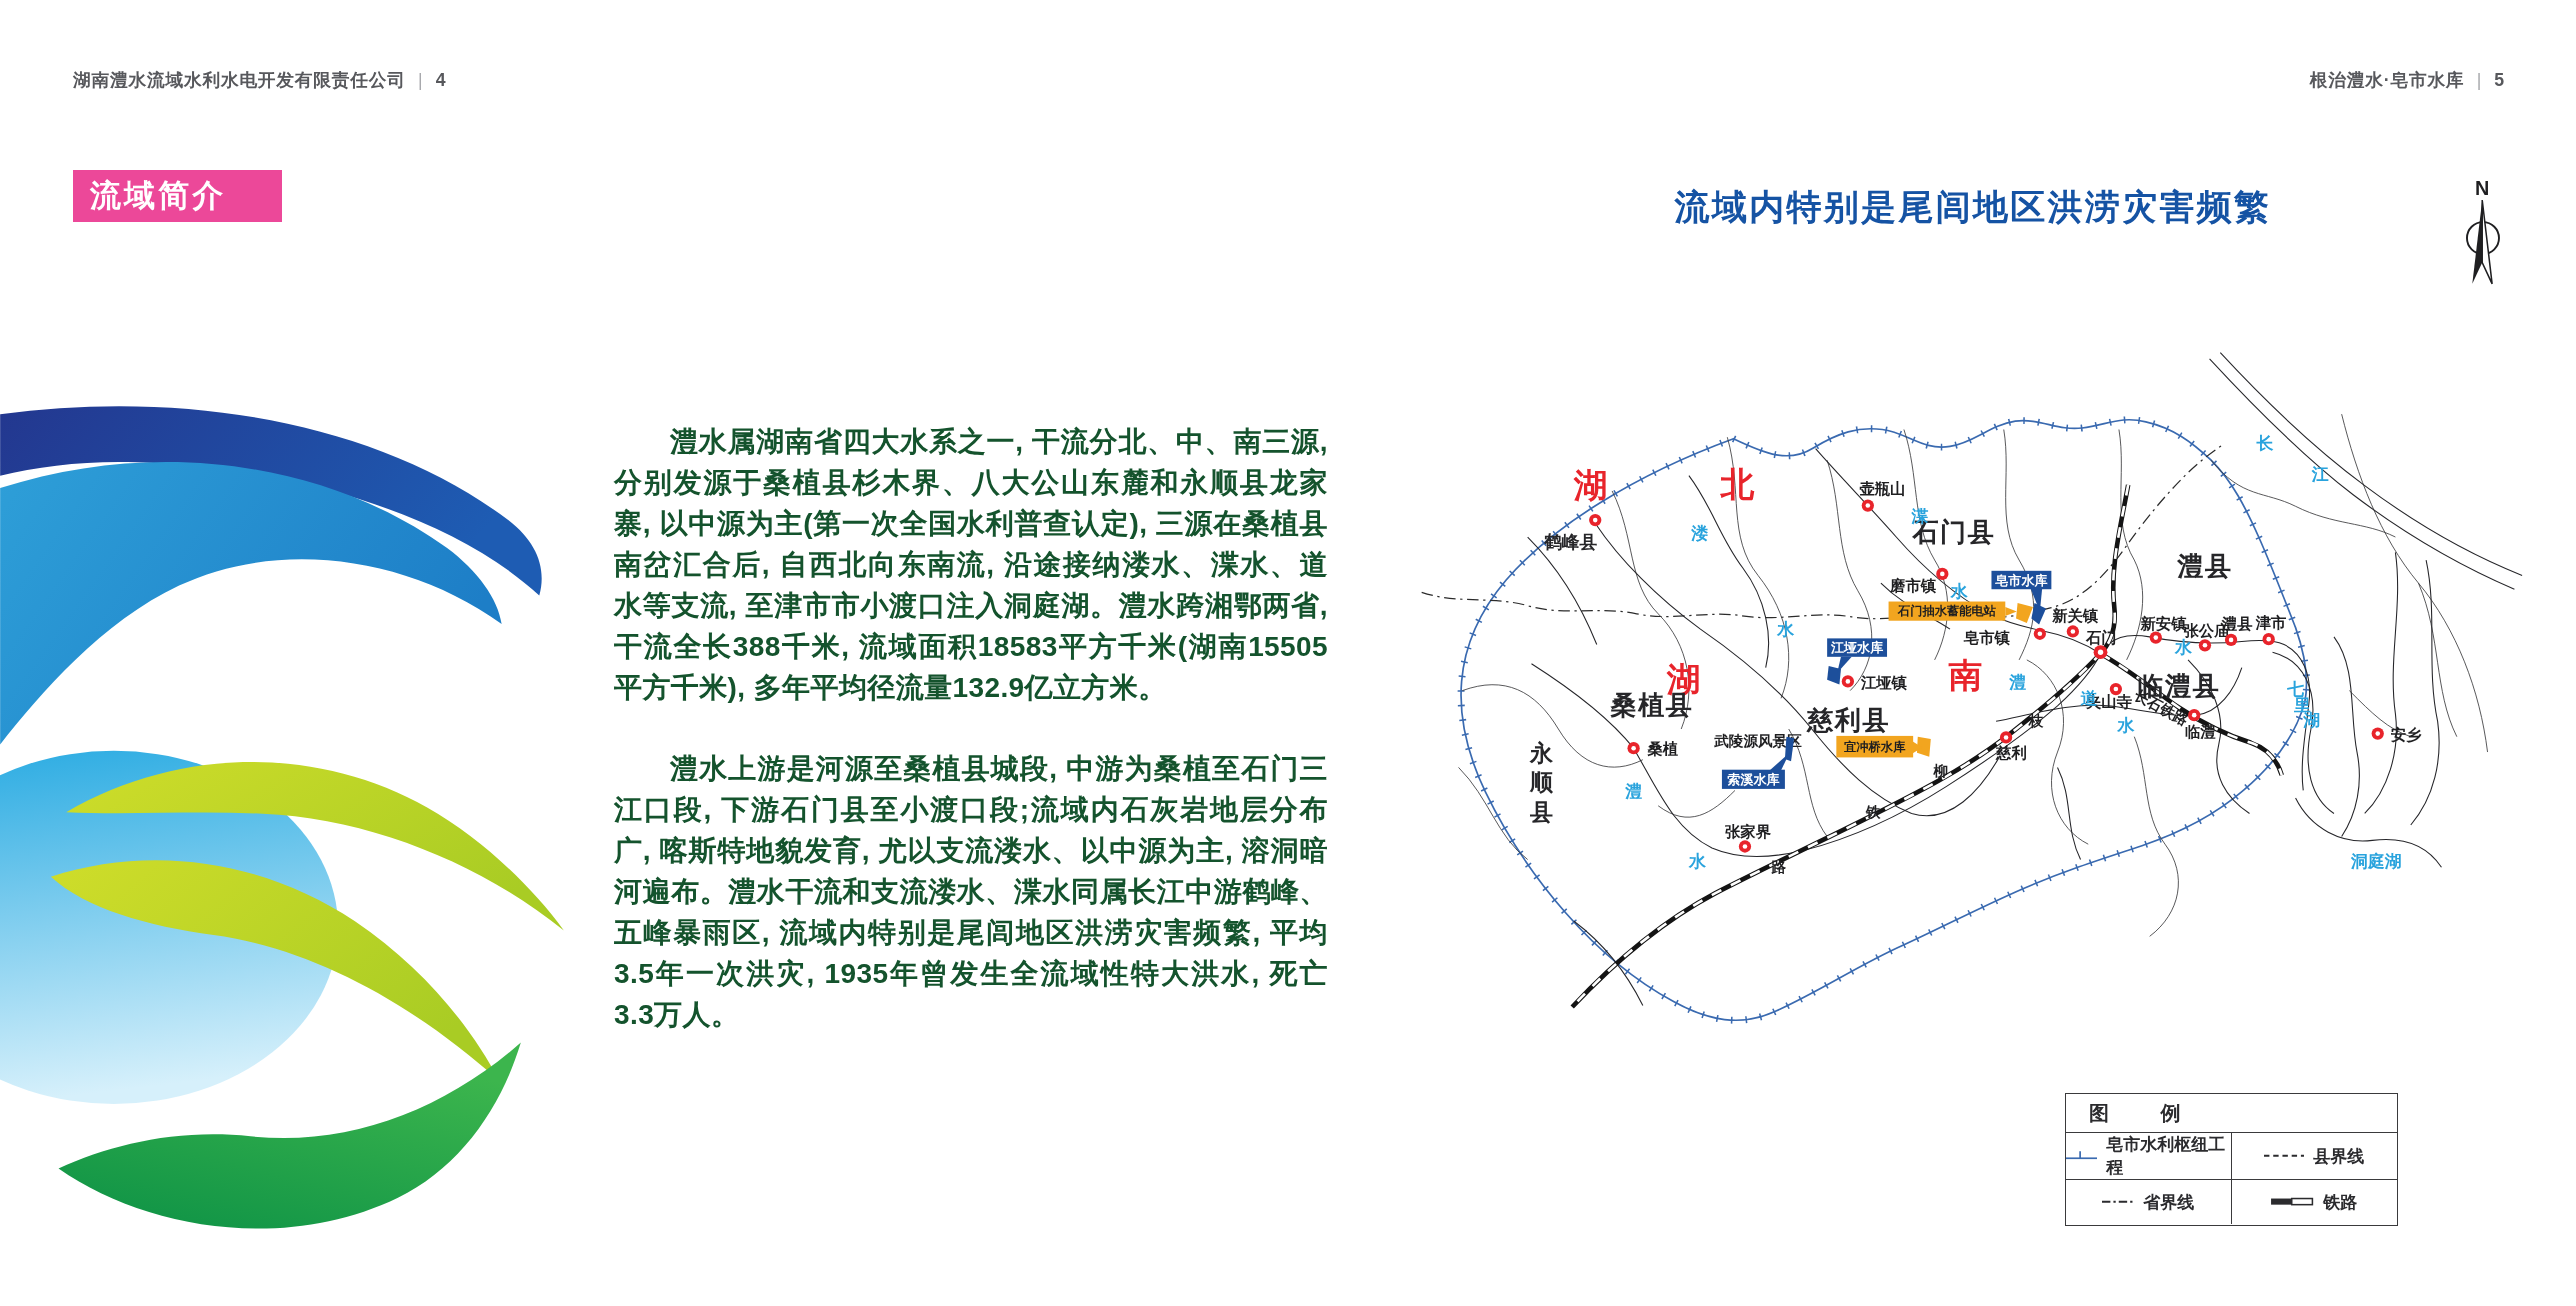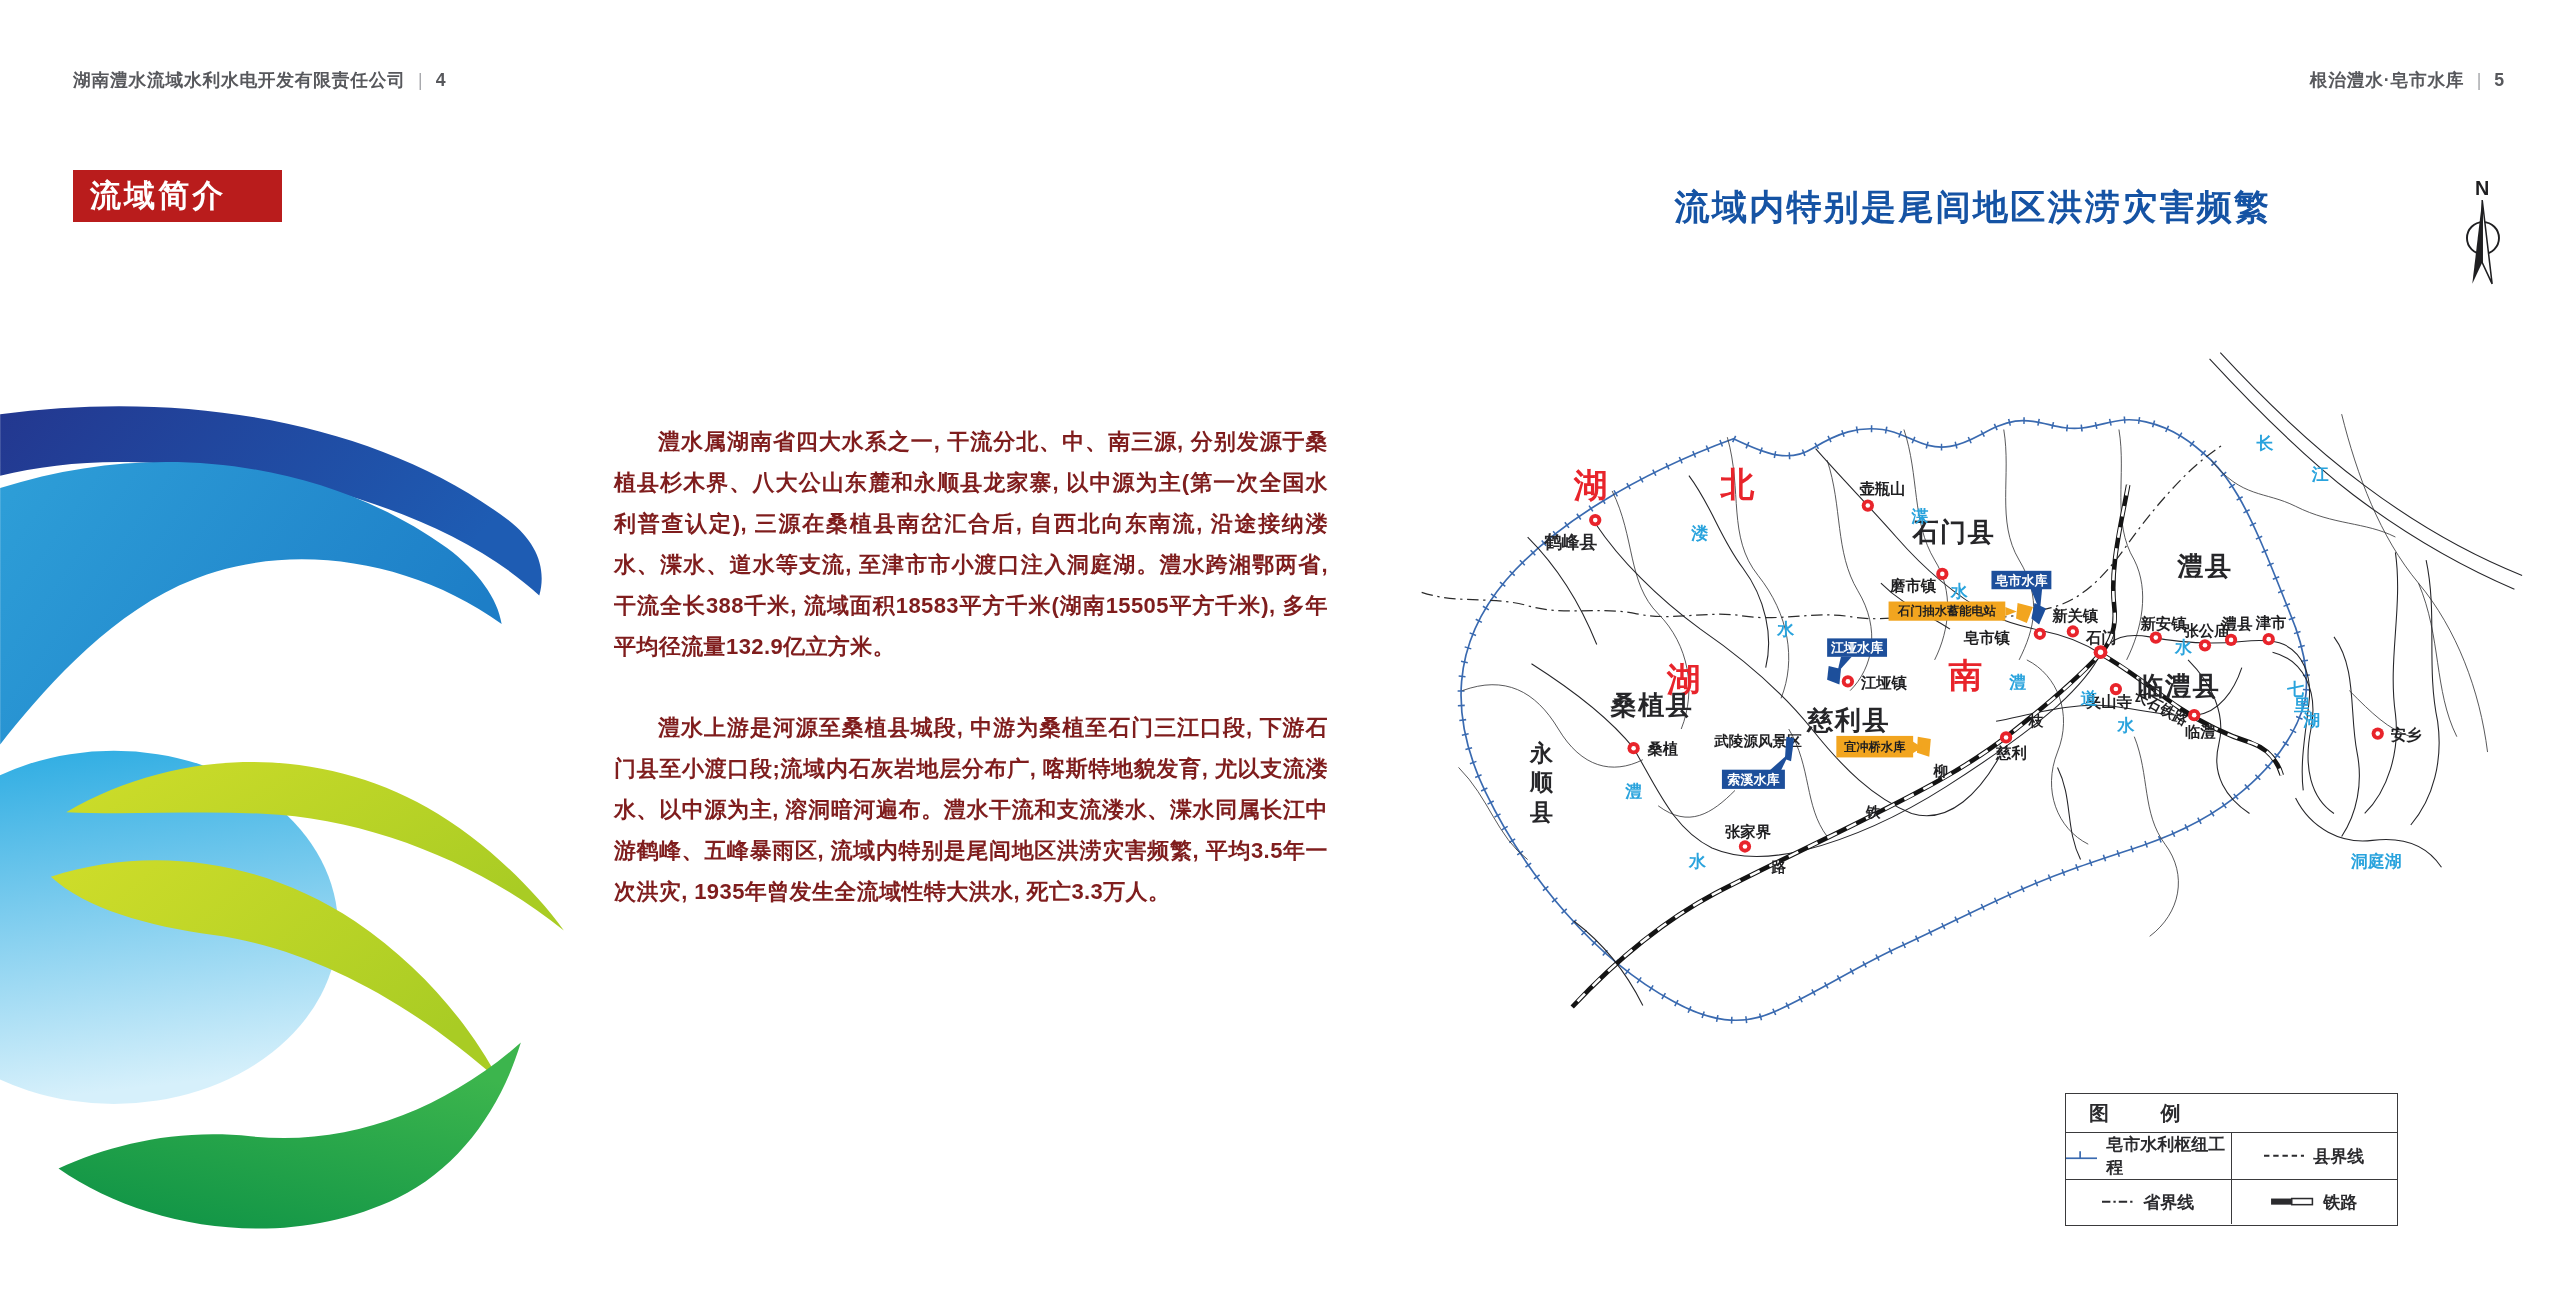--- a/index.html
+++ b/index.html
@@ -7,28 +7,28 @@
     width:2576px;height:1306px;position:relative;background:#ffffff;
     font-family:"Liberation Sans",sans-serif;overflow:hidden;color:#2a2627;
   }
   .hdr{position:absolute;top:68px;font-size:17.7px;font-weight:bold;color:#57585c;letter-spacing:0.8px;white-space:nowrap}
   .hdr-left{left:73px}
   .hdr-right{right:71px}
   .hdr .sep{color:#a8a9ad;font-weight:normal;margin:0 12.3px}
   .hdr .num{color:#57585c}
 
   .section-box{
-    position:absolute;left:73px;top:170px;width:209px;height:52px;background:#b91c1c;
+    position:absolute;left:73px;top:170px;width:209px;height:52px;background:#ec4899;
     color:#fff;font-size:31px;font-weight:bold;line-height:52px;padding-left:17px;
     box-sizing:border-box;letter-spacing:3.1px;
   }
 
   .bodytext{
     position:absolute;left:614px;top:421px;width:714px;
-    font-size:22px;line-height:41px;font-weight:bold;color:#7f1d1d;
+    font-size:28px;line-height:41px;font-weight:bold;color:#14532d;
     text-align:justify;letter-spacing:0.4px;
   }
   .bodytext p{margin:0;text-indent:2em}
   .bodytext p + p{margin-top:40px}
 
   .map-title{
     position:absolute;left:1635px;top:184px;width:676px;text-align:center;
     font-size:35px;font-weight:bold;color:#1553a4;letter-spacing:2.3px;white-space:nowrap;
   }
 

